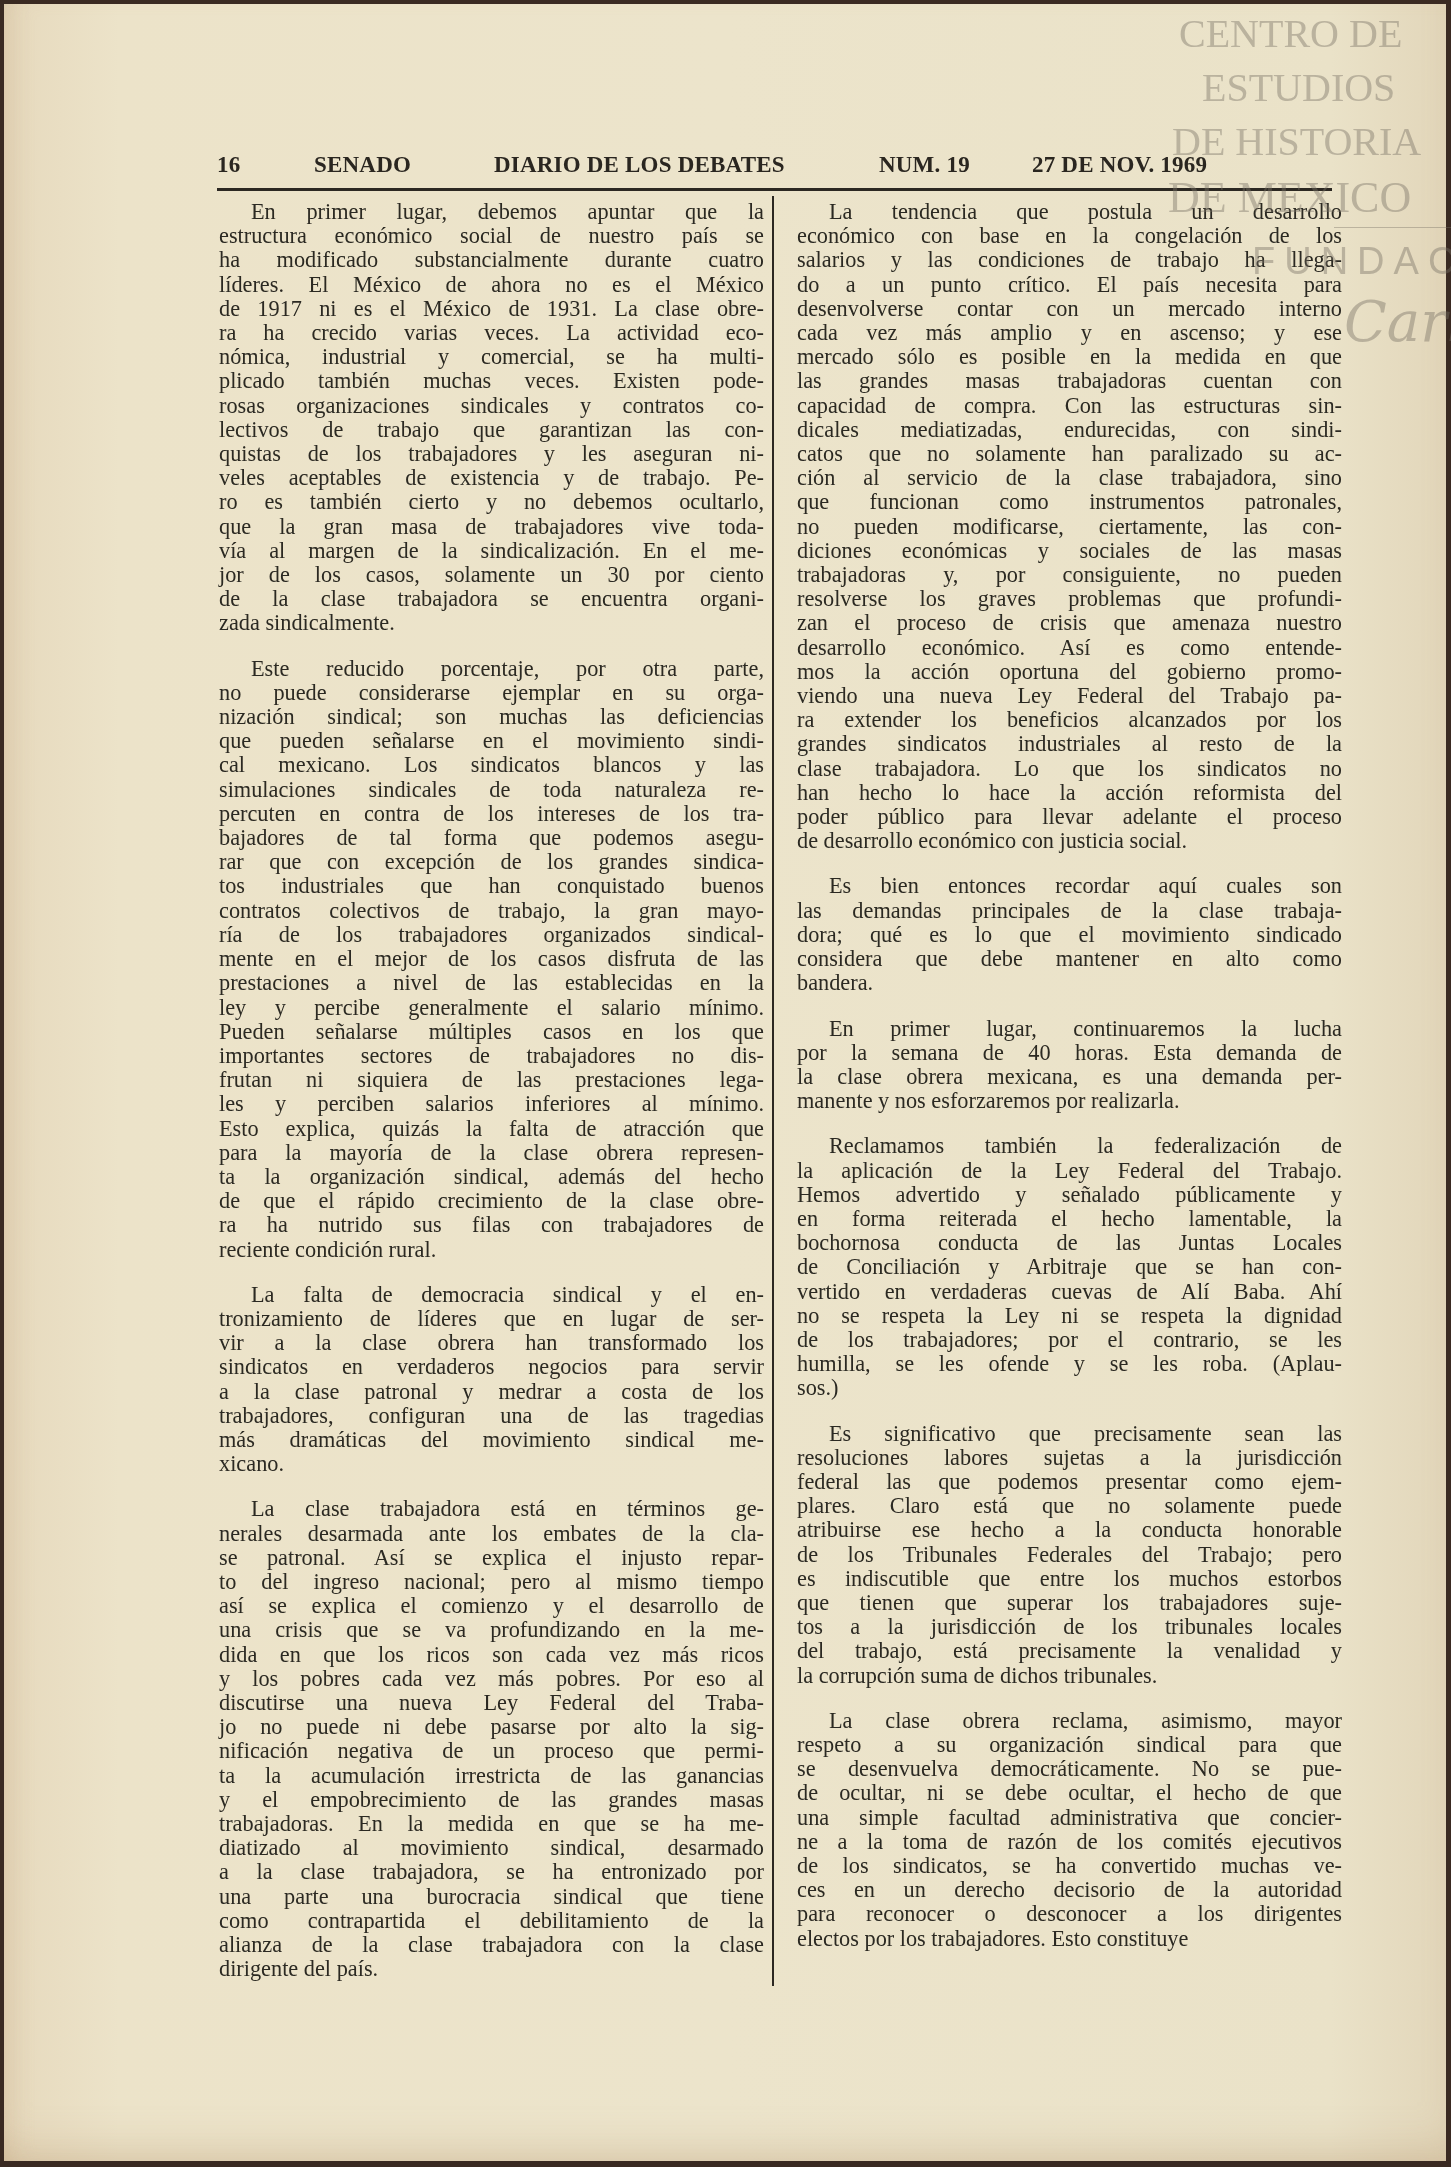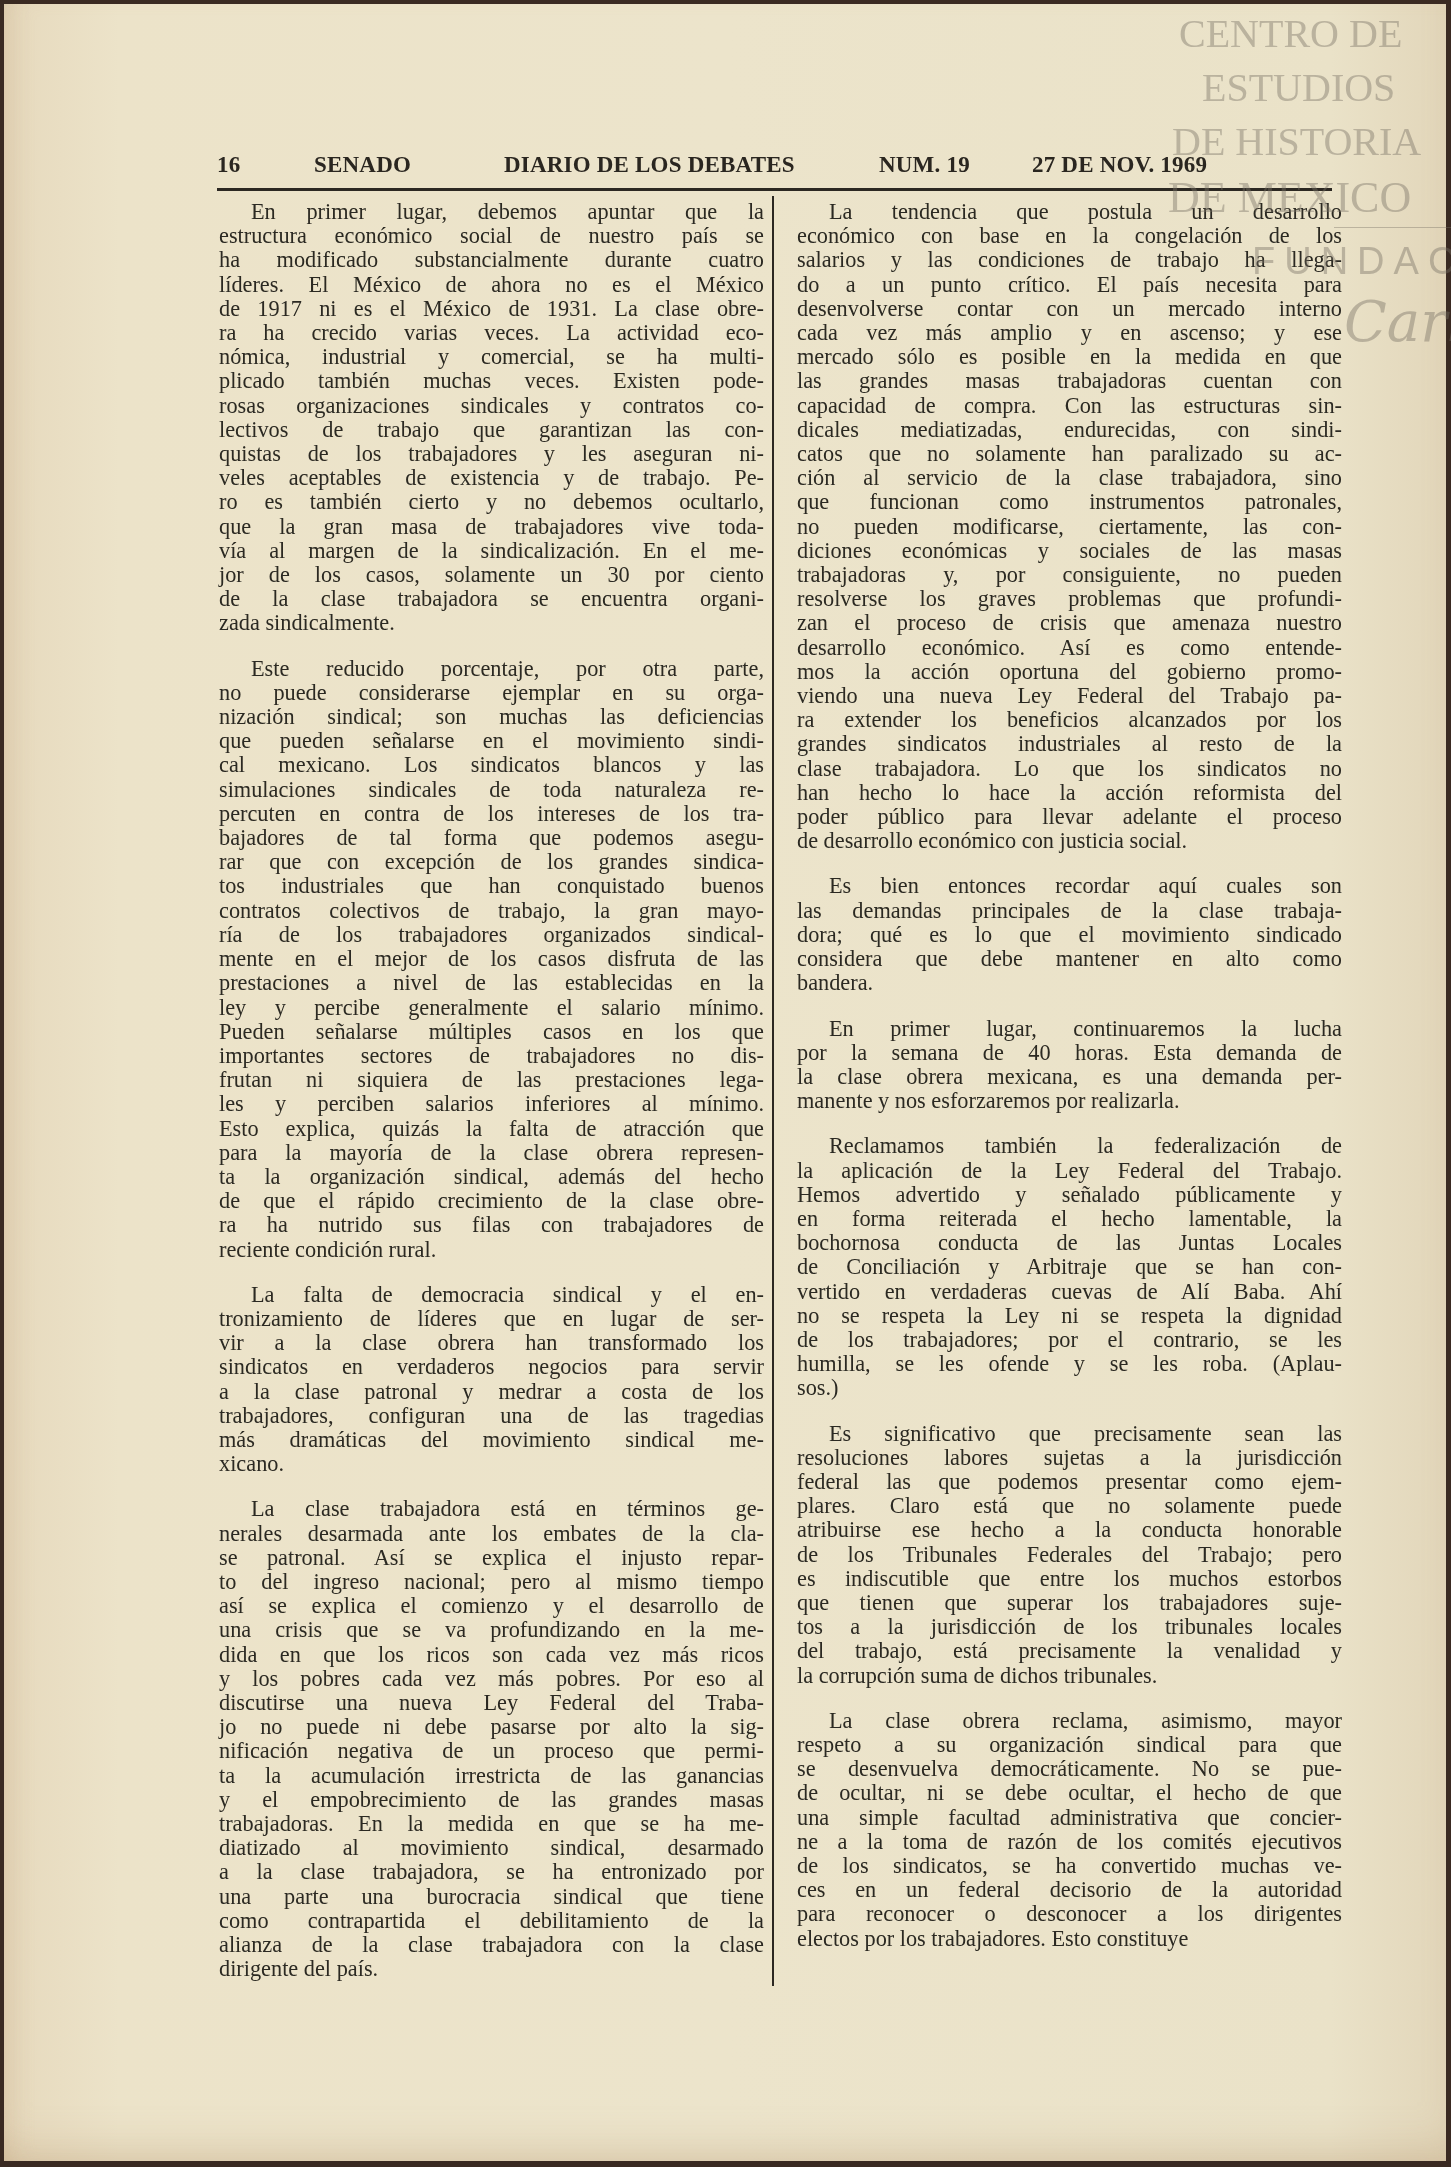--- a/index.html
+++ b/index.html
@@ -15,21 +15,21 @@
     box-shadow: inset 0 -30px 40px -20px rgba(180,150,110,0.35), inset 20px 0 30px -20px rgba(190,150,110,0.3);
   }
   .header {
     position: absolute; left: 213px; top: 140px; width: 1125px; height: 40px;
     font-family: "Liberation Serif", serif; font-weight: bold; font-size: 23px; color: #2a2620;
     letter-spacing: 0.2px;
   }
   .header span { position: absolute; top: 8px; white-space: nowrap; }
   .h-page { left: 0; }
   .h-chamber { left: 97px; }
-  .h-journal { left: 287px; }
+  .h-journal { left: 277px; }
   .h-num { left: 662px; }
   .h-date { left: 815px; }
   .header-rule {
     position: absolute; left: 213px; top: 184px; width: 1115px; height: 3px; background: #2c2822;
   }
   .col-divider {
     position: absolute; left: 768px; top: 192px; width: 2px; height: 1790px; background: #2c2822;
   }
   .column {
     position: absolute; top: 196px; width: 545px;
@@ -219,21 +219,21 @@
         <span class="line last">la corrupción suma de dichos tribunales.</span>
       </p>
       <p class="para" style="text-indent: 0px;">
         <span class="line" style="padding-left: 32px;">La clase obrera reclama, asimismo, mayor</span>
         <span class="line">respeto a su organización sindical para que</span>
         <span class="line">se desenvuelva democráticamente. No se pue-</span>
         <span class="line">de ocultar, ni se debe ocultar, el hecho de que</span>
         <span class="line">una simple facultad administrativa que concier-</span>
         <span class="line">ne a la toma de razón de los comités ejecutivos</span>
         <span class="line">de los sindicatos, se ha convertido muchas ve-</span>
-        <span class="line">ces en un federal decisorio de la autoridad</span>
+        <span class="line">ces en un derecho decisorio de la autoridad</span>
         <span class="line">para reconocer o desconocer a los dirigentes</span>
         <span class="line last">electos por los trabajadores. Esto constituye</span>
       </p>
     </div>
 
   <div class="watermark wm1">CENTRO DE</div>
   <div class="watermark wm2">ESTUDIOS</div>
   <div class="watermark wm3">DE HISTORIA</div>
   <div class="watermark wm4">DE MEXICO</div>
   <div class="wm-line"></div>

